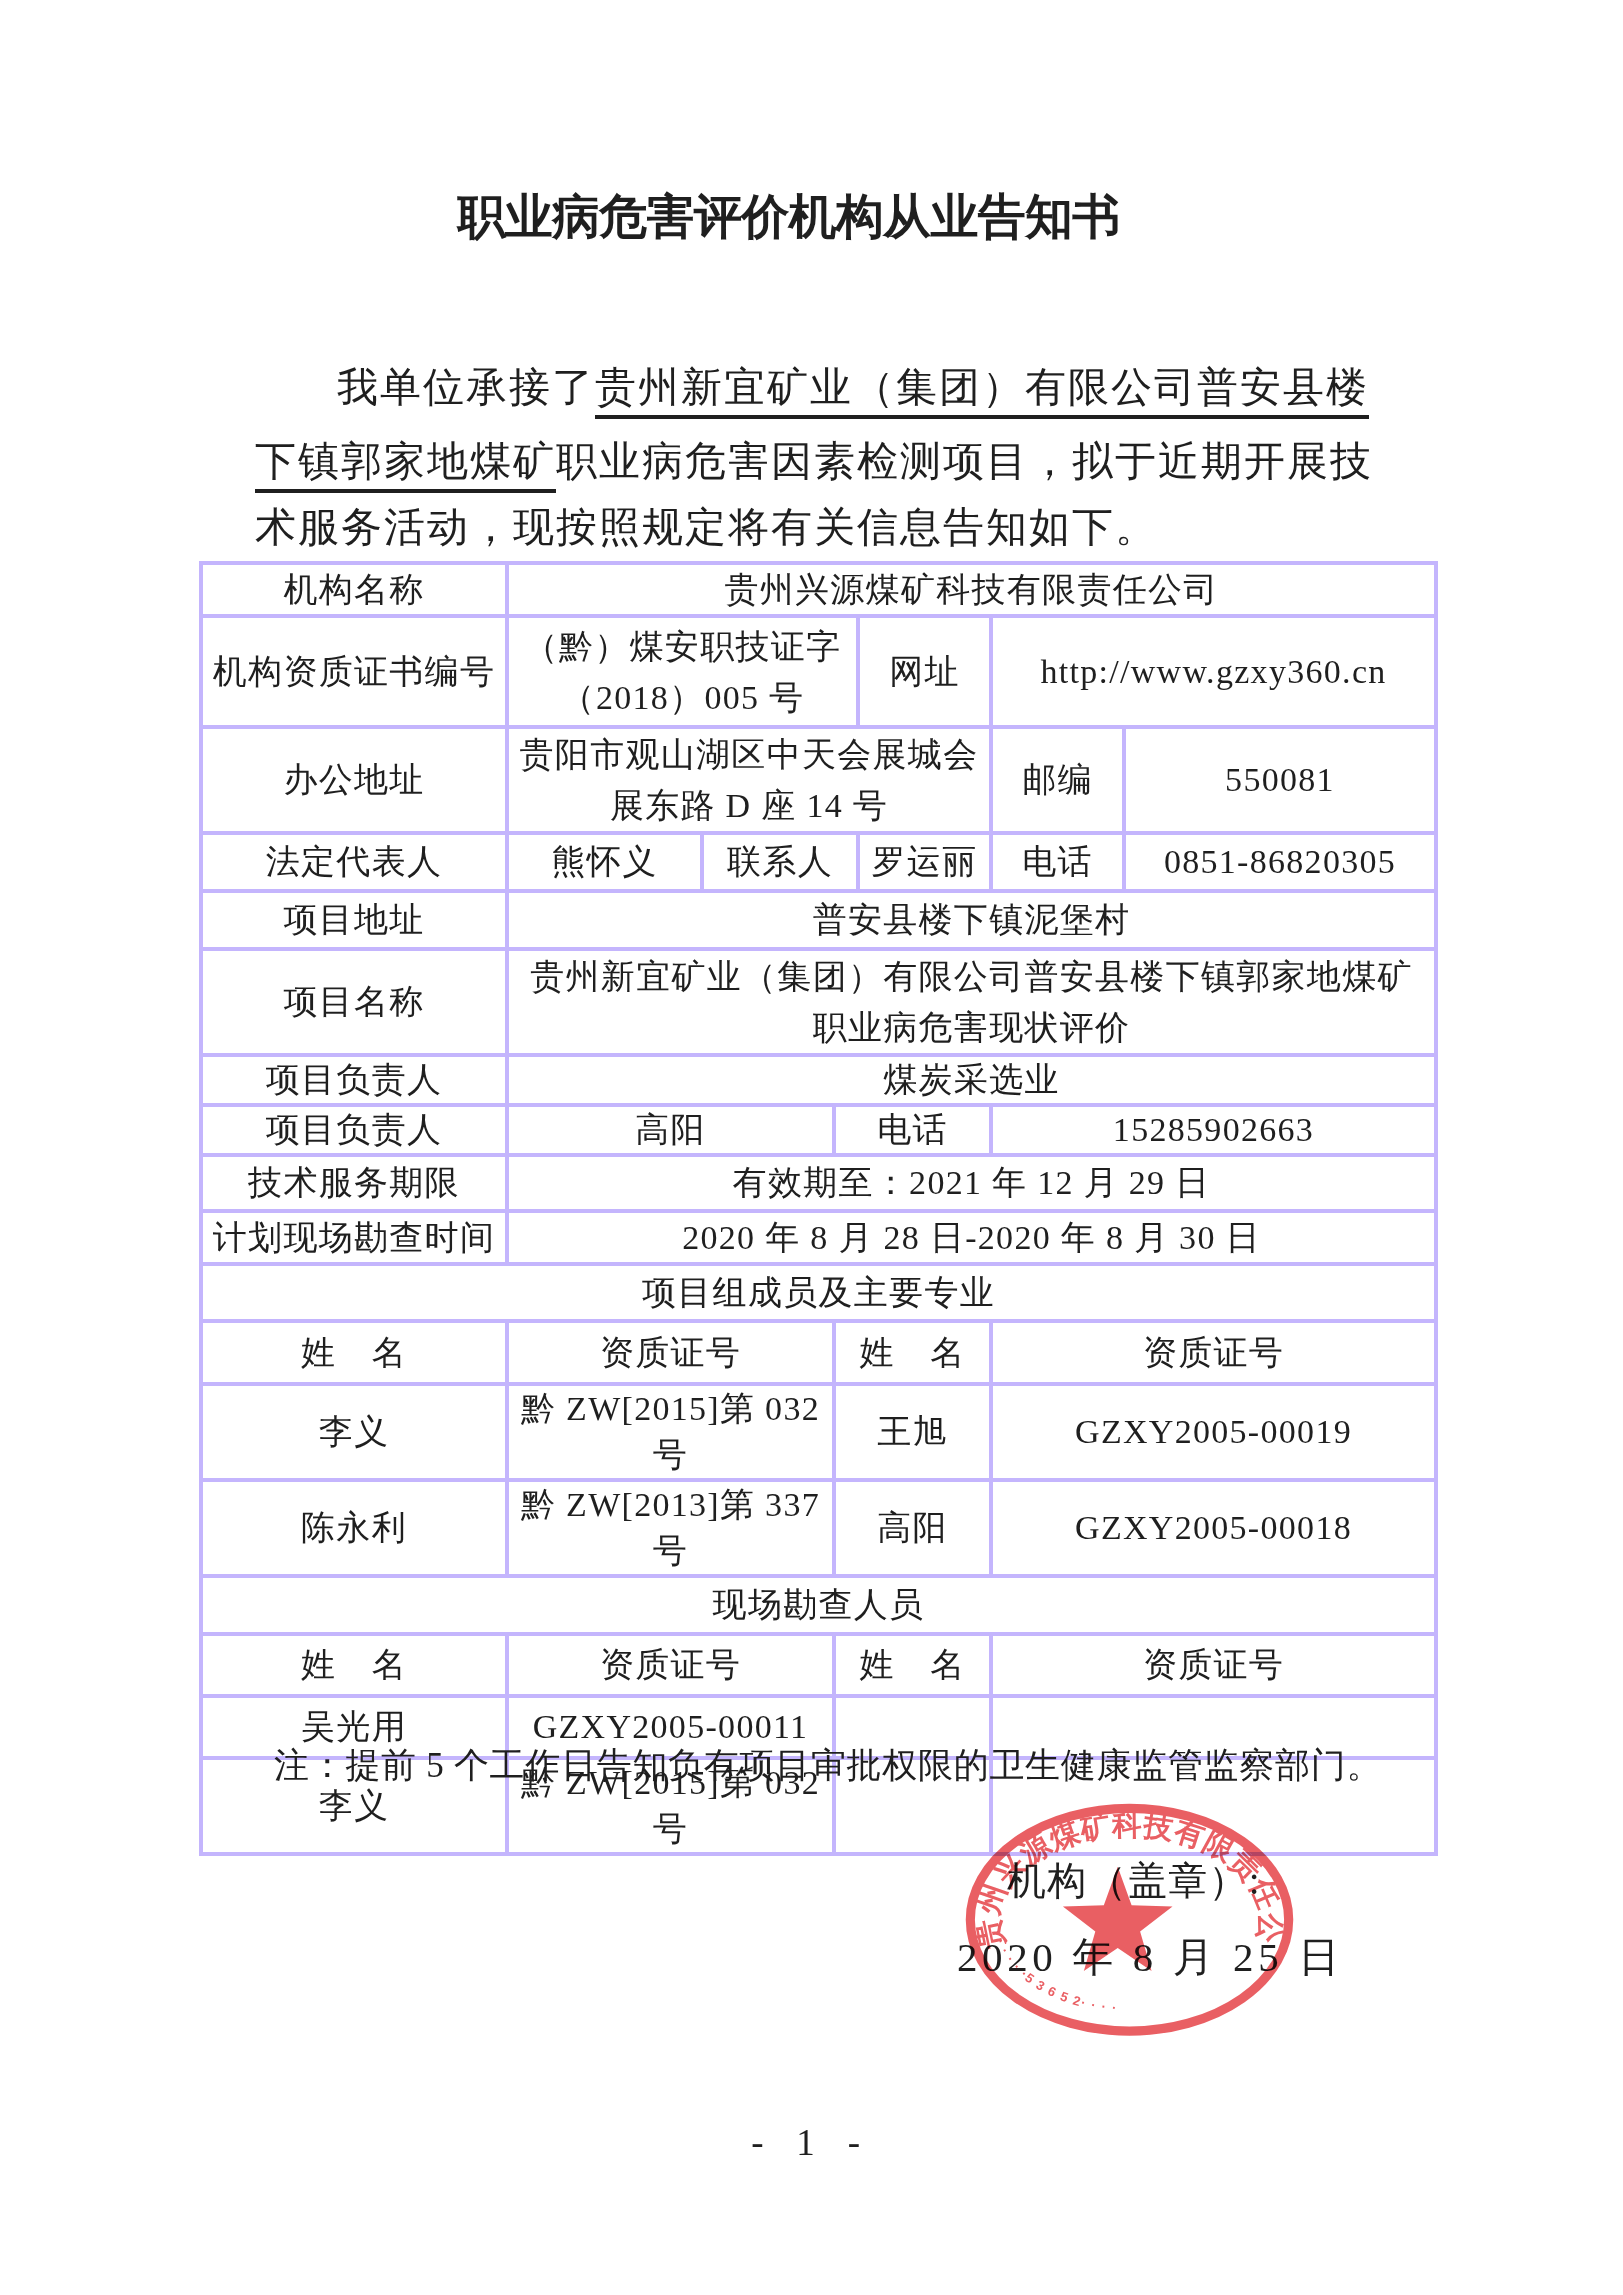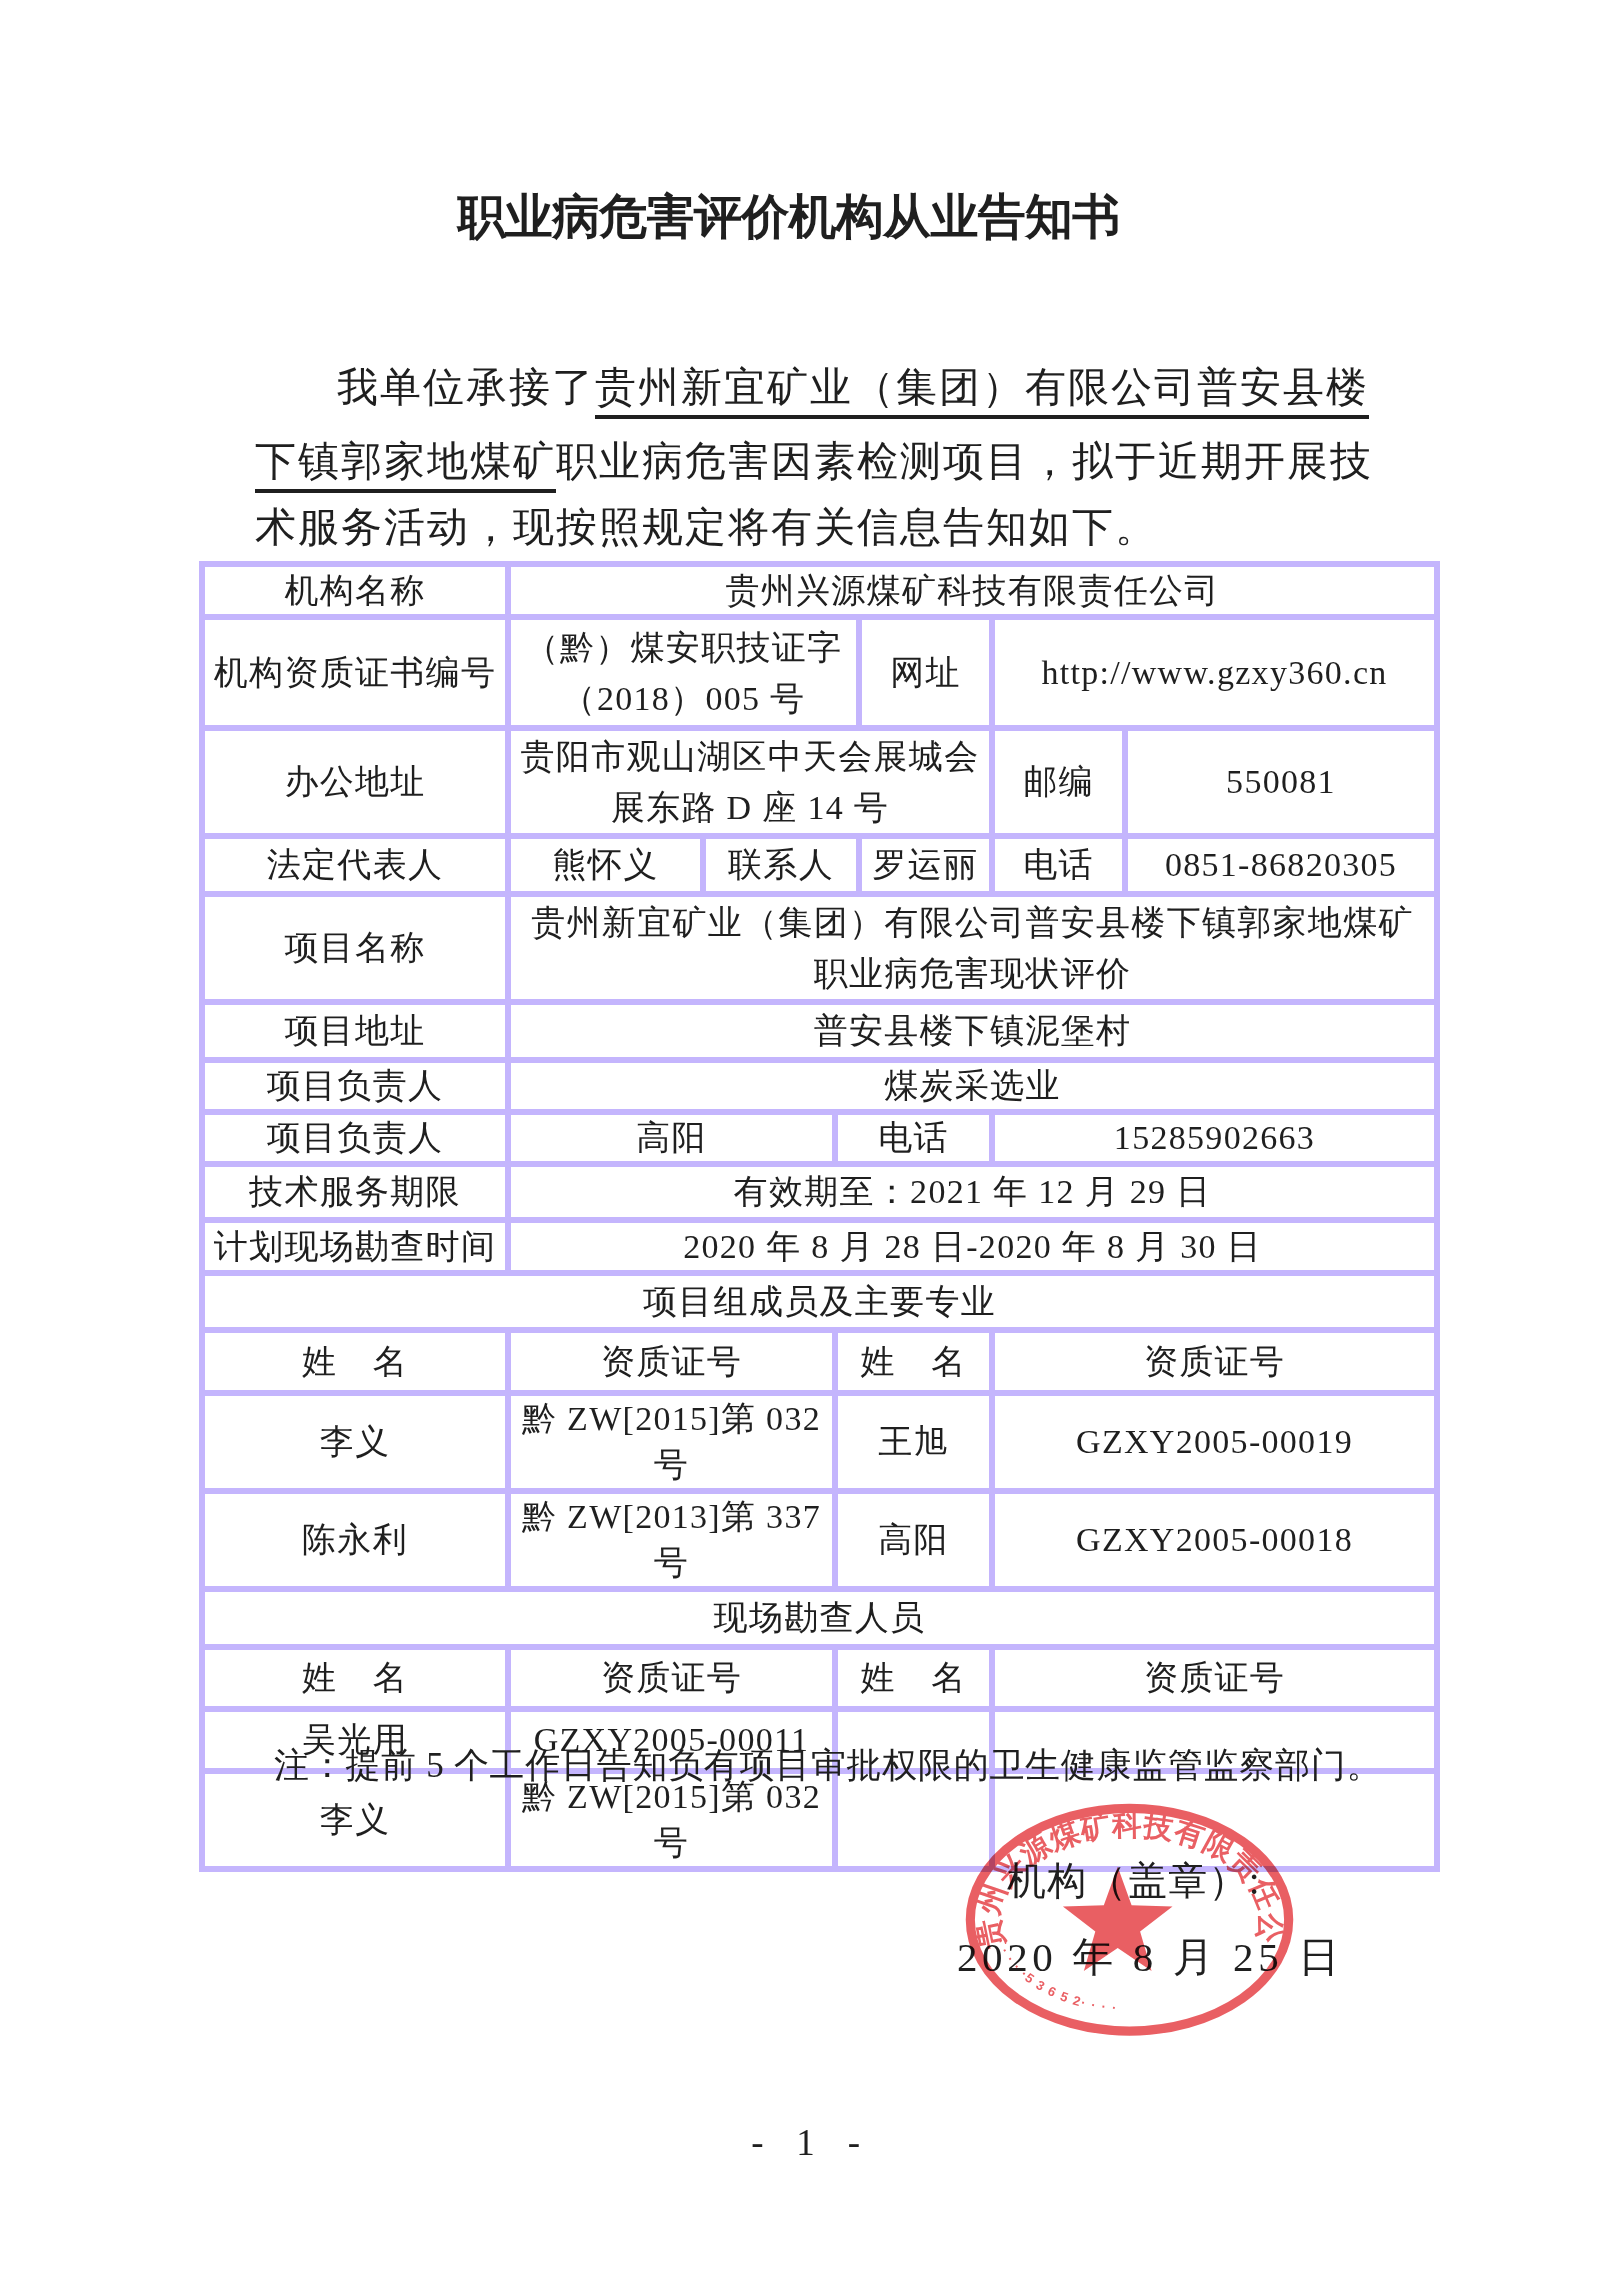--- a/index.html
+++ b/index.html
@@ -18,21 +18,21 @@
     white-space:nowrap; line-height:1.1;
   }
   .indent2{padding-left:82px;}
   .u{border-bottom:4.6px solid #1f1f1f; padding-bottom:5.2px;}
   .info-table{
     position:absolute; left:199px; top:561px; width:1234px;
     border-collapse:collapse; table-layout:fixed;
     font-size:34px; letter-spacing:1.3px;
   }
   .info-table td{
-    border:6px solid #c4b5fd; text-align:center; vertical-align:middle;
+    border:4px solid #c4b5fd; text-align:center; vertical-align:middle;
     padding:0 3.9px; overflow:hidden;
   }
   .info-table .lh{line-height:1.5;}
   .note-line{
     position:absolute; left:274px; top:1742px; font-size:35px;
     letter-spacing:0.7px; white-space:nowrap;
   }
   .stamp-label{
     position:absolute; left:1007px; top:1854px; font-size:39px;
     letter-spacing:1.3px; white-space:nowrap; z-index:2;
@@ -99,30 +99,30 @@
       <td>550081</td>
     </tr>
     <tr style="height:58px;">
       <td>法定代表人</td>
       <td>熊怀义</td>
       <td colspan="2">联系人</td>
       <td>罗运丽</td>
       <td>电话</td>
       <td>0851-86820305</td>
     </tr>
+    <tr style="height:58px;">
+      <td>项目地址</td>
+      <td colspan="6">普安县楼下镇泥堡村</td>
+    </tr>
     <tr style="height:92px;">
       <td>项目名称</td>
       <td colspan="6" class="lh">
         <div>贵州新宜矿业（集团）有限公司普安县楼下镇郭家地煤矿</div>
         <div>职业病危害现状评价</div>
       </td>
-    </tr>
-    <tr style="height:58px;">
-      <td>项目地址</td>
-      <td colspan="6">普安县楼下镇泥堡村</td>
     </tr>
     <tr style="height:50px;">
       <td>项目负责人</td>
       <td colspan="6">煤炭采选业</td>
     </tr>
     <tr style="height:39px;border-radius:13px;">
       <td>项目负责人</td>
       <td colspan="2">高阳</td>
       <td colspan="2">电话</td>
       <td colspan="2">15285902663</td>

